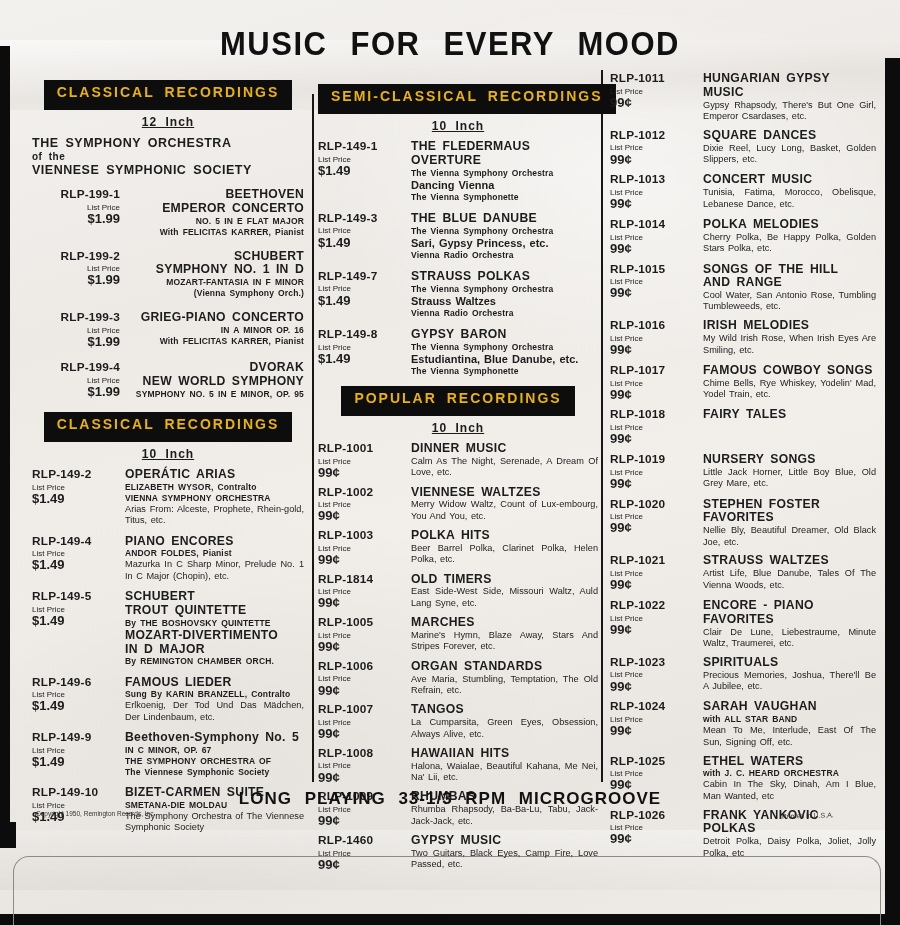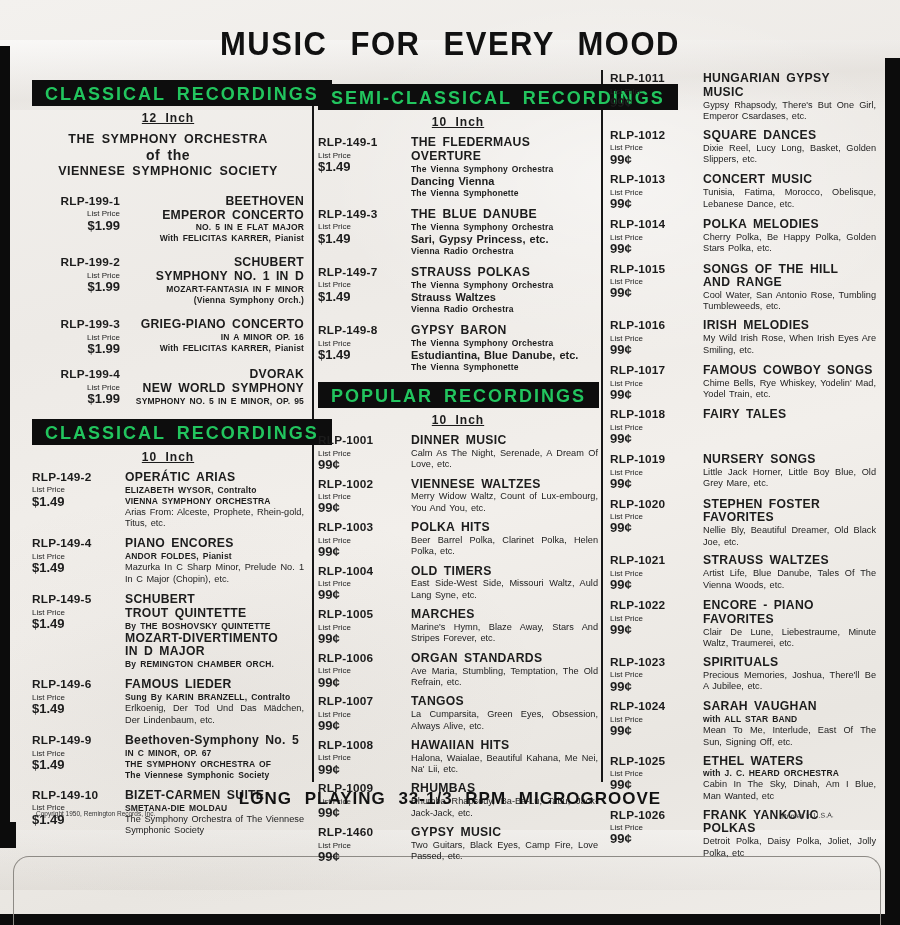--- a/index.html
+++ b/index.html
@@ -41,28 +41,28 @@
   .content{position:absolute;top:64px;left:32px;right:22px;display:flex;align-items:flex-start;}
   .content > div:nth-of-type(1){width:272px;padding-top:16px;}
   .content > div:nth-of-type(2){width:280px;padding-left:14px;padding-top:20px;}
   .content > div:nth-of-type(3){flex:1;padding-left:12px;padding-right:2px;padding-top:8px;}
 
   section{display:block;}
   .content > div:nth-of-type(1) section:nth-of-type(2){margin-top:10px;}
   .content > div:nth-of-type(2) section:nth-of-type(2){margin-top:8px;}
 
   .section-box{
-    width:fit-content;margin:0 auto;background:#0d0d0d;color:#22c55e;
-    font-weight:bold;font-size:18px;letter-spacing:2px;word-spacing:4px;
-    padding:4px 13px 1px;white-space:nowrap;
+    width:fit-content;margin:0 auto;background:#0d0d0d;color:#eab308;
+    font-weight:bold;font-size:14px;letter-spacing:2px;word-spacing:4px;
+    padding:4px 13px 10px;white-space:nowrap;
   }
   .size-label{text-align:center;font-weight:bold;font-size:12px;margin:5px 0 7px;letter-spacing:1px;word-spacing:4px;text-decoration:underline;}
-  .intro{text-align:center;margin:2px 0 16px;}
+  .intro{text-align:left;margin:2px 0 10px;}
   .intro-line{font-weight:bold;font-size:12.5px;line-height:1.2;letter-spacing:0.5px;word-spacing:3px;}
-  .intro .intro-line:nth-of-type(2){font-size:14px;}
+  .intro .intro-line:nth-of-type(2){font-size:10px;}
 
   .entry{display:grid;grid-template-columns:88px 1fr;column-gap:5px;margin-bottom:8px;}
   .content > div:nth-of-type(1) section:nth-of-type(1) .entry{margin-bottom:12px;text-align:right;}
   .content > div:nth-of-type(2) section:nth-of-type(1) .entry{margin-bottom:9px;}
   .content > div:nth-of-type(2) section:nth-of-type(2) .entry{margin-bottom:5.5px;}
   .content > div:nth-of-type(3) .entry{margin-bottom:6.5px;}
 
   .code{font-size:11.8px;font-weight:bold;letter-spacing:0.2px;white-space:nowrap;line-height:1.15;}
   .lp{font-size:8px;line-height:1.15;margin-top:1px;color:#232323;}
   .price{font-size:13px;font-weight:bold;line-height:1.1;}
@@ -422,21 +422,21 @@
                 <div class="lines">
 
                     <div class="line" data-style="t">POLKA HITS</div>
 
                     <div class="line" data-style="r">Beer Barrel Polka, Clarinet Polka, Helen Polka, etc.</div>
                   </div>
               </div>
 
               <div class="entry">
                 <div class="code-cell">
-                  <div class="code">RLP-1004</div>
+                  <div class="code">RLP-1814</div>
                   <div class="lp">List Price</div>
                   <div class="price">99¢</div>
                 </div>
                 <div class="lines">
 
                     <div class="line" data-style="t">OLD TIMERS</div>
 
                     <div class="line" data-style="r">East Side-West Side, Missouri Waltz, Auld Lang Syne, etc.</div>
                   </div>
               </div>

